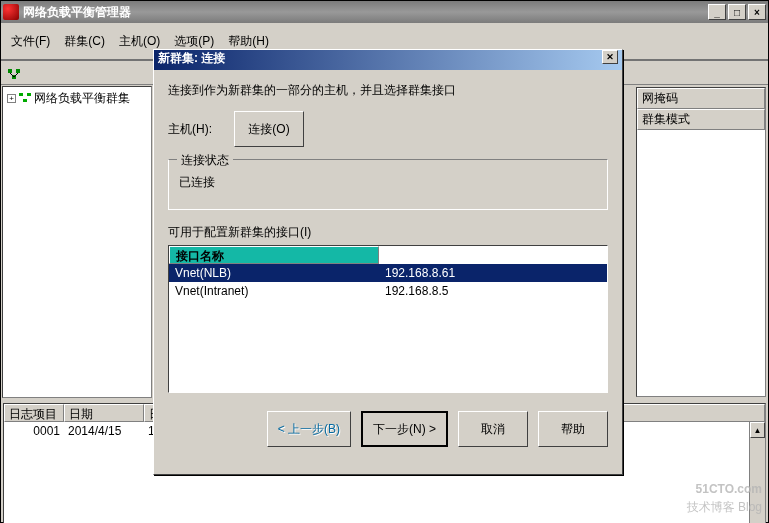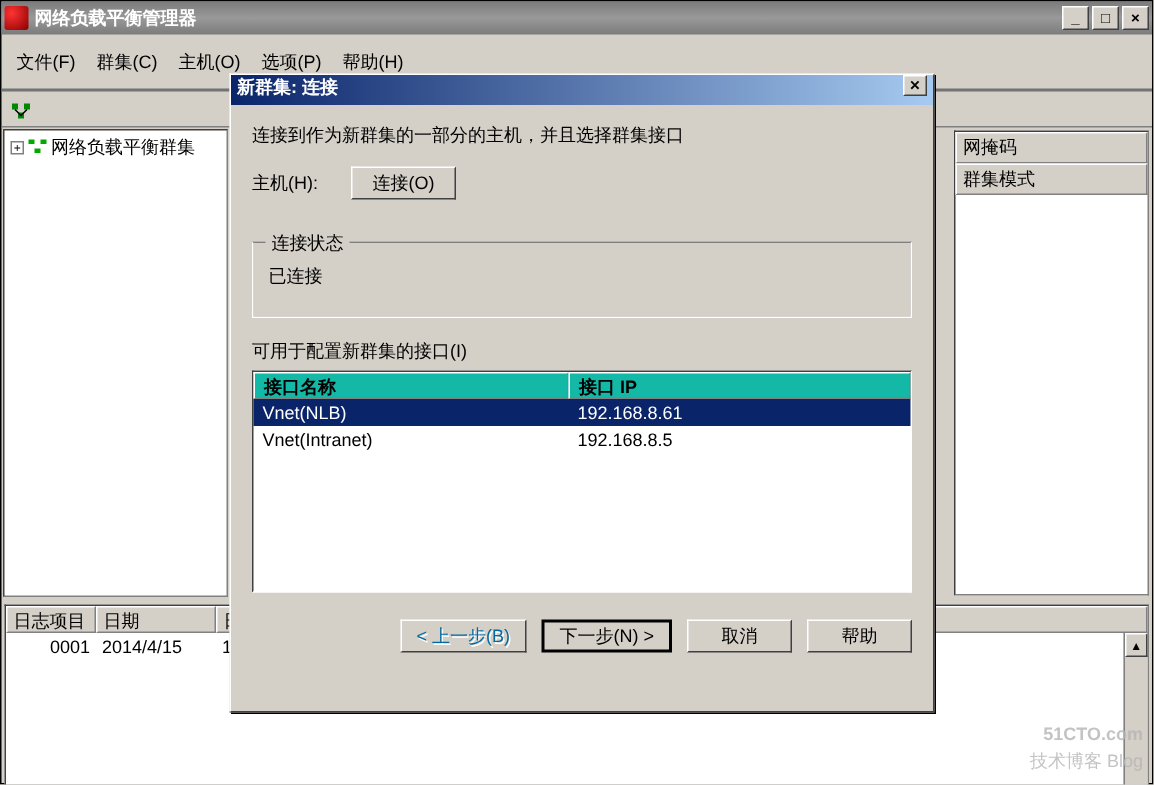--- a/index.html
+++ b/index.html
@@ -34,24 +34,24 @@
 .log-header > div { background: #d4d0c8; border: 1px solid #fff; border-right-color: #808080; border-bottom-color: #808080; padding: 1px 4px; }
 .log-row { display: flex; padding: 2px 0; }
 .log-row > div { padding: 0 4px; }
 
 
 .dialog { position: absolute; left: 152px; top: 48px; width: 470px; height: 426px; background: #d4d0c8; border: 1px solid #fff; border-right-color: #404040; border-bottom-color: #404040; box-shadow: 1px 1px 0 #000; }
 .dlg-title { height: 20px; background: linear-gradient(to right, #0a246a, #a6caf0); display: flex; align-items: flex-start; padding: 0 4px; color: #fff; font-weight: bold; }
 .dlg-close { margin-left: auto; width: 16px; height: 14px; background: #d4d0c8; border: 1px solid #fff; border-right-color: #404040; border-bottom-color: #404040; display: flex; align-items: center; justify-content: center; font-size: 9px; color: #000; font-family: Arial; }
 .dlg-body { padding: 12px 14px; }
 .dlg-instr { margin-bottom: 12px; }
-.host-row { display: flex; align-items: center; gap: 6px; margin-bottom: 28px; }
+.host-row { display: flex; align-items: center; gap: 6px; margin-bottom: 12px; }
 .host-label { width: 60px; }
 .host-input { flex: 1; height: 20px; border: 1px solid #404040; border-right-color: #fff; border-bottom-color: #fff; background: #fff; padding: 2px 4px; font-family: "Courier New", monospace; }
-.btn { height: 22px; padding: 0 10px; background: #d4d0c8; border: 1px solid #fff; border-right-color: #404040; border-bottom-color: #404040; min-width: 70px; }
+.btn { height: 36px; padding: 0 10px; background: #d4d0c8; border: 1px solid #fff; border-right-color: #404040; border-bottom-color: #404040; min-width: 70px; }
 .btn:disabled { color: #0369a1; text-shadow: 1px 1px #fff; }
 
 .groupbox { border: 1px solid #808080; border-top-color: #fff; position: relative; margin: 8px 0 14px; padding: 14px 10px 18px; }
 .groupbox::before { content: ""; position: absolute; inset: -1px; border: 1px solid #fff; border-top-color: #808080; pointer-events: none; }
 .group-legend { position: absolute; top: -8px; left: 8px; background: #d4d0c8; padding: 0 4px; z-index: 1; }
 
 .list-label { margin-bottom: 4px; }
 .listview { border: 1px solid #404040; border-right-color: #fff; border-bottom-color: #fff; background: #fff; height: 148px; }
 .lv-header { display: flex; height: 18px; }
 .lv-header > div { background: #14b8a6; border: 1px solid #fff; border-right-color: #808080; border-bottom-color: #808080; padding: 1px 6px; font-weight: bold; }
@@ -158,21 +158,20 @@
 
       <div class="groupbox">
         <div class="group-legend">连接状态</div>
         <div>已连接</div>
       </div>
 
       <div class="list-label">可用于配置新群集的接口(I)</div>
       <div class="listview">
         <div class="lv-header">
           <div class="col-name">接口名称</div>
-          <div class="col-ip">接口 IP</div>
         </div>
         <div class="lv-row selected">
           <div class="col-name">Vnet(NLB)</div>
           <div class="col-ip">192.168.8.61</div>
         </div>
         <div class="lv-row">
           <div class="col-name">Vnet(Intranet)</div>
           <div class="col-ip">192.168.8.5</div>
         </div>
       </div>

